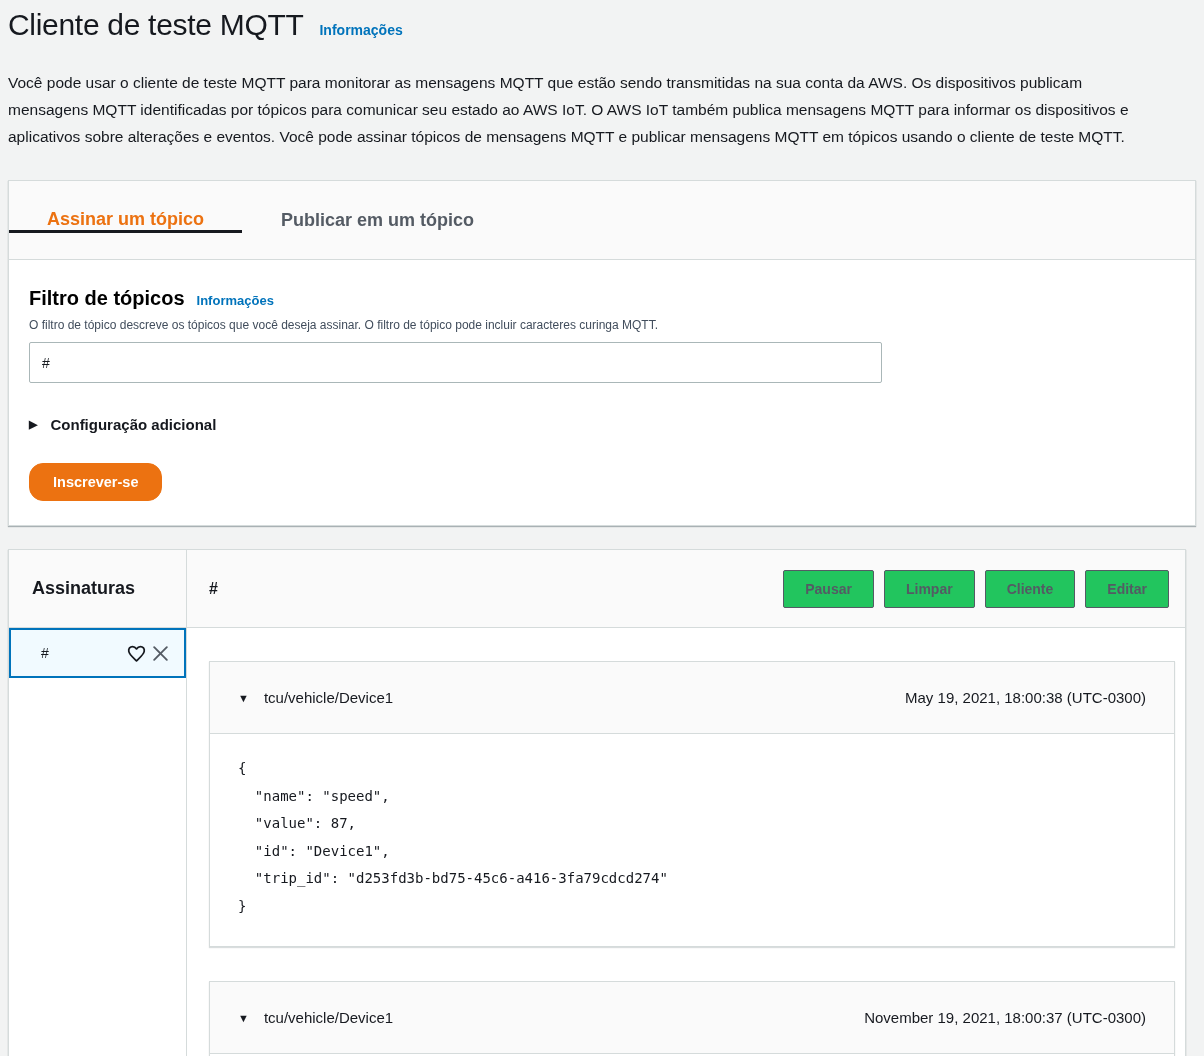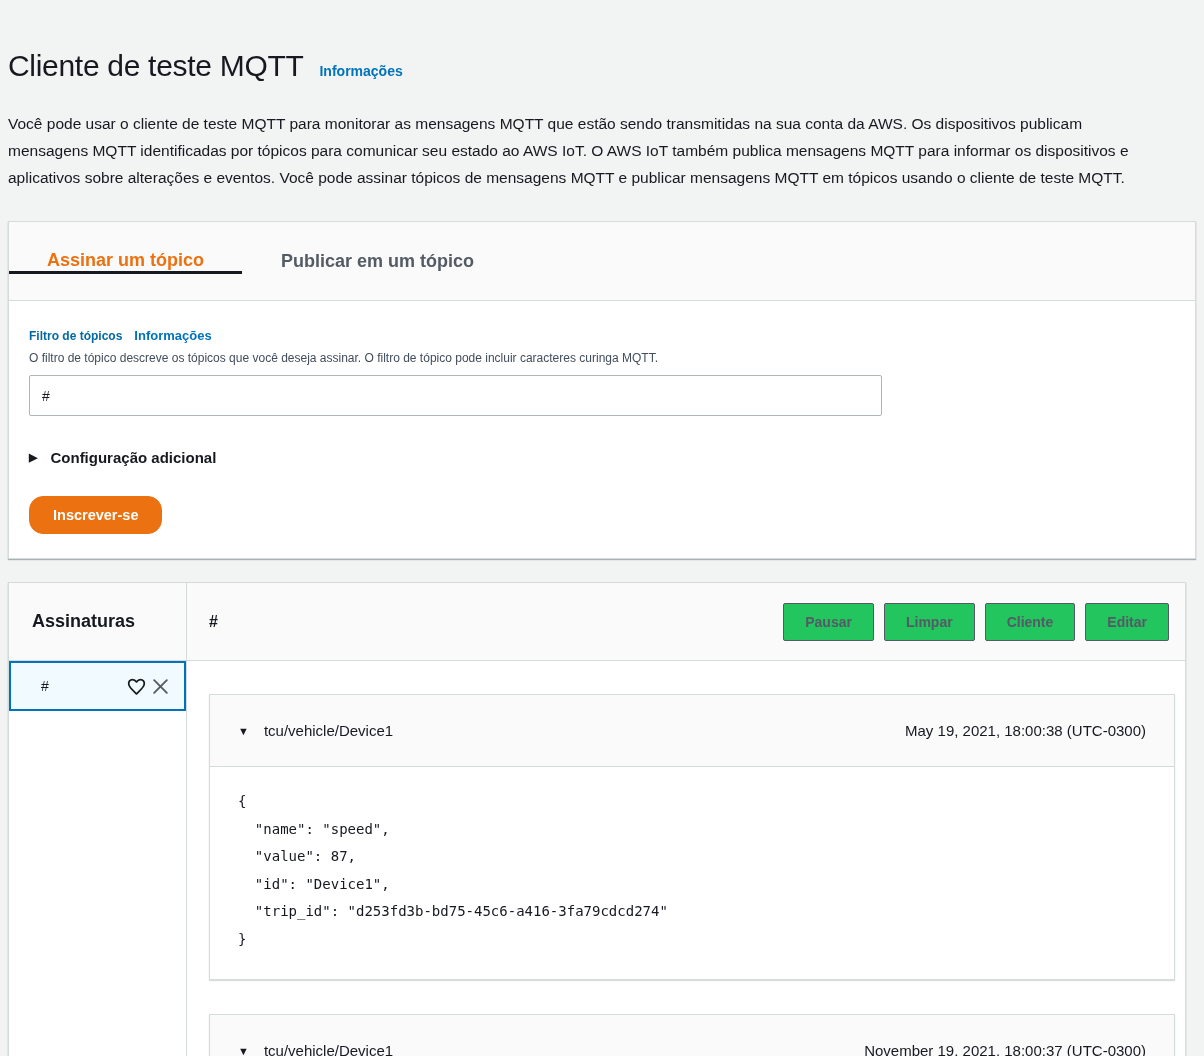--- a/index.html
+++ b/index.html
@@ -7,42 +7,42 @@
   body {
     background:#f2f3f3;
     font-family:"Liberation Sans", sans-serif;
     color:#16191f;
     overflow:hidden;
     position:relative;
   }
   
   .page-header { padding:8px 28px 0 8px; }
   .title-row { display:flex; align-items:baseline; gap:16px; }
-  .page-title { font-size:30px; font-weight:500; letter-spacing:-0.3px;margin-top:41px; }
+  .page-title { font-size:30px; font-weight:500; letter-spacing:-0.3px; }
   .info-link { color:#0073bb; font-weight:700; font-size:14px; text-decoration:none; cursor:pointer; }
   .info-link-sm { color:#0073bb; font-weight:700; font-size:13px; text-decoration:none; cursor:pointer; }
   .page-desc { margin-top:27px; font-size:15.5px; line-height:27px; max-width:1150px; color:#16191f; }
 
   
   .card {
     background:#fff;
     border:1px solid #d5dbdb;
     box-shadow:0 1px 1px 0 rgba(0,28,36,0.3);
   }
 
   
   .tab-card { margin:30px 8px 0 8px; }
   .tab-strip { display:flex; align-items:center; height:79px; background:#fafafa; border-bottom:1px solid #d5dbdb; }
   .tab { display:flex; align-items:center; padding:0 38px; font-size:18px; font-weight:700; color:#545b64; cursor:pointer; }
   .tab.active { color:#ec7211; border-bottom:3px solid #16191f; margin-bottom:-1px; }
   .tab-divider { width:1px; background:#d5dbdb; margin:21px 0; }
 
   .tab-content { padding:27px 24px 24px 20px; }
   .field-label-row { display:flex; align-items:baseline; gap:12px; }
-  .field-label { font-size:12px; font-weight:600; color:#0369a1; }
+  .field-label { font-size:20px; font-weight:600; color:#000000; }
   .field-desc { margin-top:8px; font-size:12px; color:#414d5c; }
   .topic-input {
     margin-top:10px; width:853px; height:41px;
     border:1px solid #aab7b8; border-radius:2px;
     padding:0 12px; font-size:14px; color:#16191f;
     font-family:"Liberation Sans", sans-serif; background:#fff;
   }
   .expander { margin-top:33px; display:flex; align-items:center; gap:13px; font-size:15px; font-weight:700; cursor:pointer; }
   .caret-right { font-size:11px; color:#16191f; }
   .subscribe-btn {

